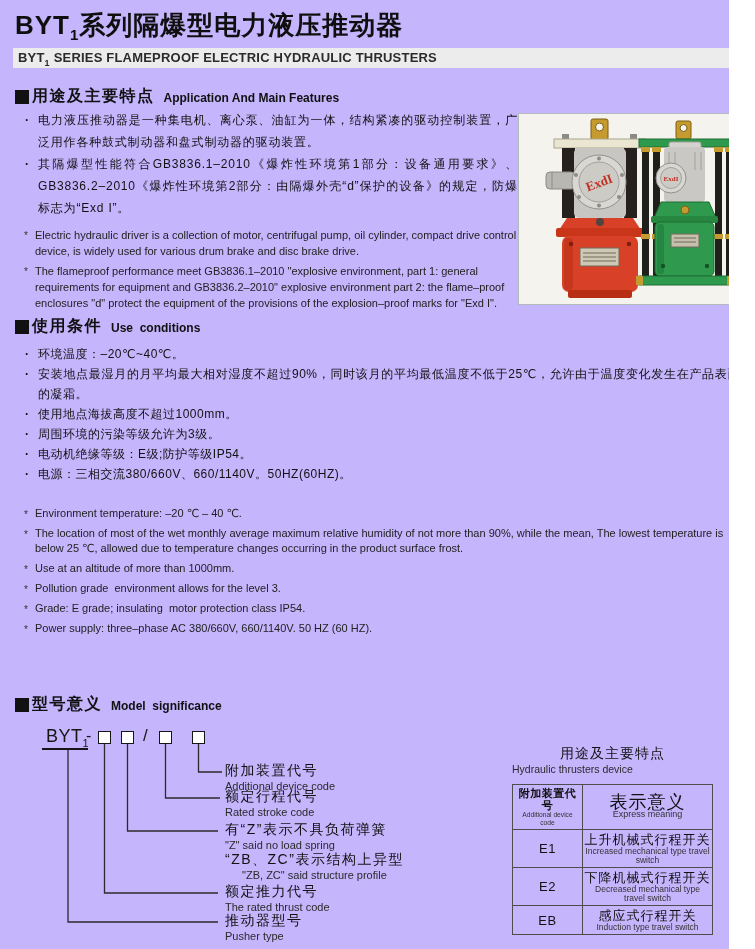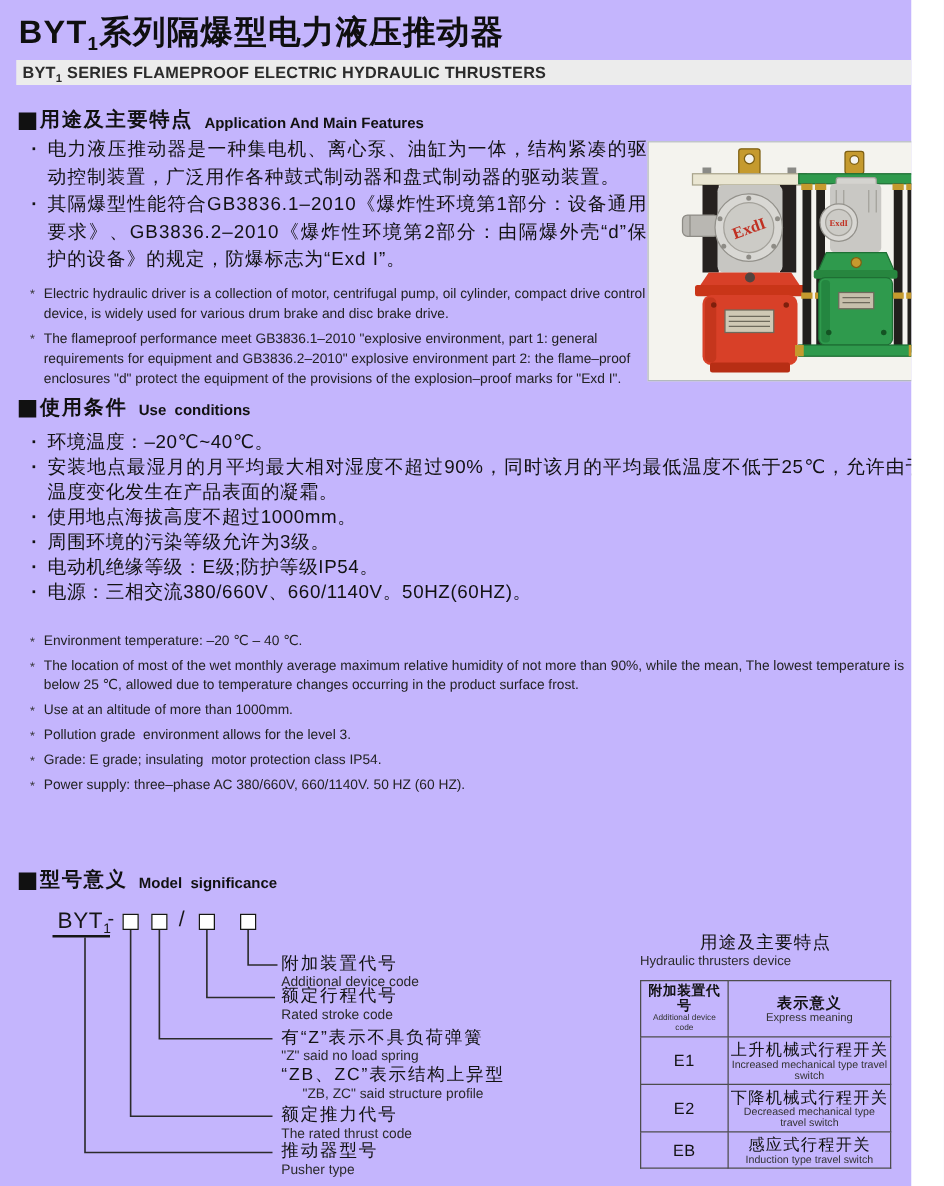--- a/index.html
+++ b/index.html
@@ -13,21 +13,21 @@
   .subbar { position:absolute; left:13px; top:48px; width:722px; height:20px; background:#ececec; line-height:20px; padding-left:5px; font-size:13px; font-weight:bold; color:#2b2b2b; letter-spacing:0.2px; }
   .subbar sub { font-size:9px; }
 
   
   .sec-head { position:absolute; display:flex; align-items:center; }
   .sq { width:14px; height:14px; background:#111; display:inline-block; margin-right:3px; flex:0 0 auto; }
   .h-zh { font-size:16px; font-weight:bold; letter-spacing:1.5px; color:#111; }
   .h-en { font-size:12px; font-weight:bold; margin-left:9px; color:#111; white-space:pre-wrap; position:relative; top:1px; }
 
   
-  .zh-item { position:relative; padding-left:14px; font-size:15px; letter-spacing:0.8px; line-height:22px; text-align:justify; color:#121212; }
+  .zh-item { position:relative; padding-left:14px; font-size:12px; letter-spacing:0.8px; line-height:22px; text-align:justify; color:#121212; }
   .zh-item::before { content:"·"; position:absolute; left:1px; top:0; font-weight:bold; }
   .en-item { position:relative; padding-left:11px; font-size:11px; line-height:16px; color:#222; margin-bottom:4px; white-space:pre-wrap; }
   .en-item::before { content:"*"; position:absolute; left:0; top:1px; font-size:10px; color:#333; }
   .sec2 .zh-item { line-height:20px; letter-spacing:0.5px; }
   .sec2 .en-item { line-height:15px; margin-bottom:5px; }
 
   .sec1-body { position:absolute; left:24px; top:109px; width:494px; }
   .sec1-body .en-list { margin-top:8px; }
   .sec2-zh { position:absolute; left:24px; top:344px; width:716px; }
   .sec2-en { position:absolute; left:24px; top:506px; width:716px; }
@@ -51,21 +51,21 @@
 
   
   .tbl-block { position:absolute; left:512px; top:46px; width:201px; }
   .tbl-title-zh { text-align:center; font-size:14px; letter-spacing:1px; color:#121212; line-height:15px; }
   .tbl-title-en { text-align:left; font-size:10.5px; color:#2a2a2a; line-height:13px; margin-top:2px; }
   table.dev { border-collapse:collapse; width:201px; margin-top:8px; table-layout:fixed; }
   table.dev td { border:1px solid #4d4d4d; text-align:center; vertical-align:middle; padding:2px 1px; }
   .c1 { width:70px; }
   .hd-zh { font-size:11px; font-weight:bold; letter-spacing:0.5px; line-height:12px; }
   .hd-en { font-size:7px; color:#333; line-height:8px; transform:scale(0.95); }
-  .hd2-zh { font-size:12px; font-weight:bold; letter-spacing:1px; line-height:14px; }
+  .hd2-zh { font-size:18px; font-weight:normal; letter-spacing:1px; line-height:14px; }
   .hd2-en { font-size:9px; color:#333; line-height:10px; }
   .code-cell { font-size:13px; letter-spacing:0.5px; }
   .mean-zh { font-size:13px; font-weight:normal; letter-spacing:1px; line-height:15px; }
   .mean-en { font-size:8.5px; color:#333; line-height:9px; }
 </style>
 </head>
 <body>
 
 <div id="page">
 

